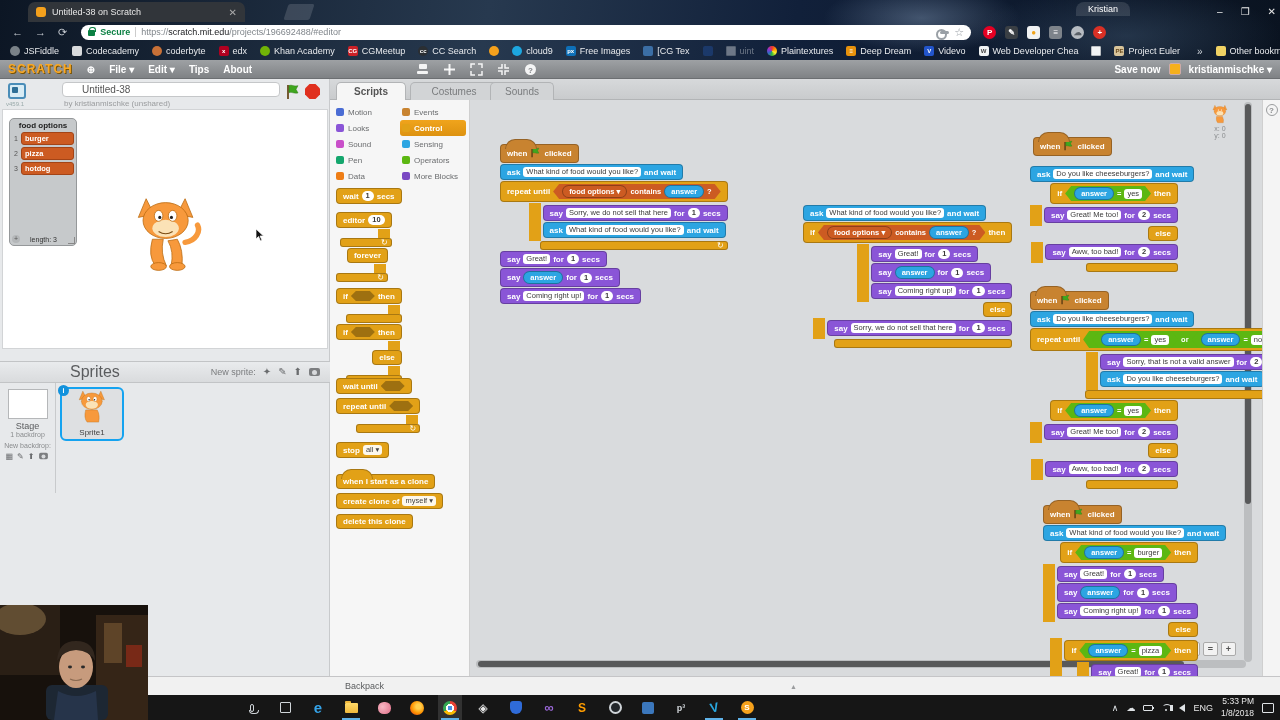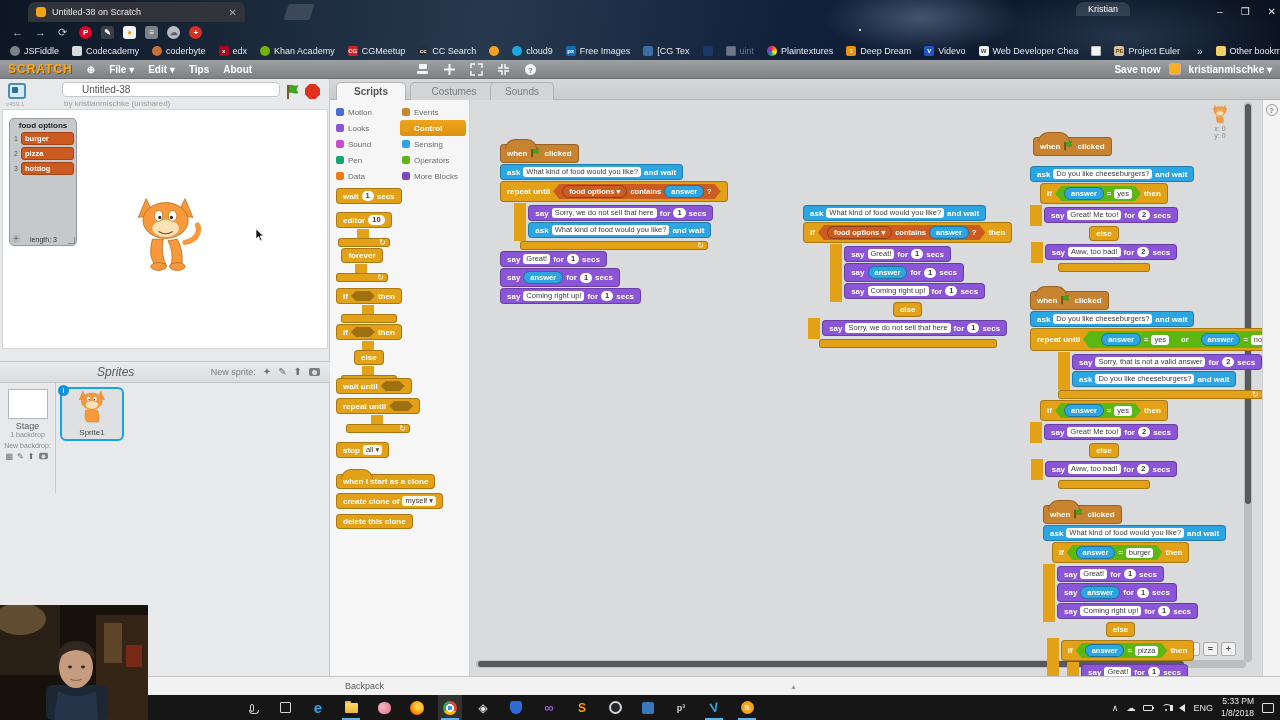--- a/index.html
+++ b/index.html
@@ -83,21 +83,21 @@
   .lcell{flex:1;background:#cc5b22;border:1px solid #a34417;border-radius:3px;color:#fff;font-size:7.5px;font-weight:bold;padding:1px 3px;}
   #listw .lfoot{margin-top:auto;display:flex;align-items:center;font-size:7px;color:#333;}
   #listw .lplus{width:8px;height:8px;border-radius:50%;background:#b4b7b9;color:#555;font-size:7px;line-height:8px;text-align:center;}
   #listw .llen{flex:1;text-align:center;}
   #listw .lresize{width:7px;height:7px;border-right:1px solid #888;border-bottom:1px solid #888;transform:translate(1px,1px);}
   #stagecat{position:absolute;left:126px;top:84px;width:74px;height:78px;}
   #cursor{position:absolute;left:252px;top:118px;}
   #coordbar{position:absolute;left:0;top:270px;width:330px;height:12px;font-size:8px;color:#8a8c8e;text-align:right;padding-right:18px;}
   
   #spriteshdr{position:absolute;left:0;top:282px;width:330px;height:22px;background:linear-gradient(#e9ebed,#d9dbdd);border-top:1px solid #c2c4c6;border-bottom:1px solid #c2c4c6;display:flex;align-items:center;}
-  #spriteshdr .t{font-size:12px;color:#5a5c5e;margin-left:97px;font-style:italic;}
+  #spriteshdr .t{font-size:16px;color:#5a5c5e;margin-left:70px;}
   #newsprite{margin-left:auto;display:flex;align-items:center;gap:7px;padding-right:10px;font-size:9px;color:#7a7c7e;}
   .mini-ic{color:#6a6c6e;font-size:10px;line-height:10px;}
   .camic{width:11px;height:8px;background:#7c7e80;border-radius:2px;position:relative;}
   .camic::before{content:"";position:absolute;left:3px;top:1.5px;width:5px;height:5px;border-radius:50%;background:#d8dadc;}
   #spritesbody{position:absolute;left:0;top:304px;width:330px;height:110px;}
   #stagecol{position:absolute;left:0;top:0;width:56px;height:110px;border-right:1px solid #c8cacc;font-size:7px;color:#8a8c8e;text-align:center;}
   #stagethumb{margin:6px auto 2px;width:40px;height:30px;background:#fff;border:1px solid #b5b7b9;}
   #stagecol .sl{font-size:9px;color:#5a5c5e;}
   #stagecol .icr{display:flex;justify-content:center;gap:4px;margin-top:3px;}
   #spritetile{position:absolute;left:60px;top:4px;width:64px;height:54px;border:2px solid #15a3f0;border-radius:6px;background:#dee0e2;display:flex;flex-direction:column;align-items:center;}
@@ -126,21 +126,21 @@
   #zoomctl{position:absolute;right:26px;bottom:20px;display:flex;gap:3px;}
   .zbtn{width:15px;height:14px;background:#f2f2f2;border:1px solid #aaa;border-radius:2px;font-size:9px;color:#555;display:flex;align-items:center;justify-content:center;font-weight:bold;}
   #gutter{position:absolute;left:1262px;top:100px;width:18px;height:576px;background:#f4f4f4;border-left:1px solid #cfcfcf;}
   #helpbtn{margin:4px auto;width:12px;height:12px;border:1px solid #9a9c9e;border-radius:50%;color:#8a8c8e;font-size:8px;text-align:center;line-height:12px;font-weight:bold;}
 
   
   .script{position:absolute;display:flex;flex-direction:column;align-items:flex-start;}
   .blk{display:flex;align-items:center;gap:3px;padding:2px 6px;border-radius:4px;border:1px solid rgba(0,0,0,.25);color:#fff;font-size:8px;font-weight:bold;white-space:nowrap;width:max-content;margin-bottom:1px;}
   .hat{border-radius:4px;position:relative;margin-top:6px;}
   .hat::before{content:"";position:absolute;top:-6px;left:4px;width:30px;height:9px;background:inherit;border:1px solid rgba(0,0,0,.25);border-bottom:none;border-radius:12px 12px 0 0;}
-  .cwrap{display:flex;flex-direction:column;align-items:center;}
+  .cwrap{display:flex;flex-direction:column;align-items:flex-end;}
   .cbody{border-left:12px solid #e2a117;padding:2px 0 2px 2px;display:flex;flex-direction:column;min-height:9px;align-items:flex-start;}
   .cap{height:9px;border-radius:3px;border:1px solid rgba(0,0,0,.25);display:flex;align-items:center;justify-content:flex-end;padding:0 3px;margin-bottom:1px;}
   .looparr{color:rgba(255,255,255,.95);font-size:8px;line-height:1;}
   .lbl{pointer-events:none;}
   .fld{background:#fff;color:#3a3a3a;border-radius:3px;padding:0 3px;font-size:7.5px;font-weight:normal;line-height:10px;}
   .fldnum{background:#fff;color:#3a3a3a;border-radius:7px;padding:0 4px;font-size:7.5px;font-weight:bold;line-height:10px;min-width:6px;text-align:center;}
   .rep{border-radius:9px;padding:1px 6px;font-size:7.5px;border:1px solid rgba(0,0,0,.3);}
   .hex{display:inline-flex;align-items:center;gap:3px;padding:1px 9px;clip-path:polygon(6px 0,calc(100% - 6px) 0,100% 50%,calc(100% - 6px) 100%,6px 100%,0 50%);font-size:7.5px;}
   .boolslot{width:24px;height:10px;background:rgba(0,0,0,.3);clip-path:polygon(5px 0,calc(100% - 5px) 0,100% 50%,calc(100% - 5px) 100%,5px 100%,0 50%);}
   .ddf{background:rgba(255,255,255,.92);color:#444;border-radius:3px;padding:0 3px;font-size:7.5px;line-height:10px;font-weight:normal;}
@@ -209,20 +209,28 @@
       <div id="winctl">
         <span>–</span>
         <span>❐</span>
         <span>✕</span>
       </div>
     </div>
     <div id="navbar">
       <span class="navic">←</span>
       <span class="navic">→</span>
       <span class="navic">⟳</span>
+      <div id="urlbox">
+        <span class="lock"></span>
+        <span class="secure">Secure</span>
+        <span class="urlsep"></span>
+        <span class="url"><span>https://</span><b>scratch.mit.edu</b><span>/projects/196692488/#editor</span></span>
+        <span class="keyic"></span>
+        <span class="staric">☆</span>
+      </div>
       <div id="extrow">
           <span class="ext" style="background: rgb(230, 0, 35); border-radius: 50%;">P</span>
           <span class="ext" style="background: rgb(58, 63, 68); border-radius: 3px;">✎</span>
           <span class="ext" style="background: rgb(241, 243, 244); color: rgb(240, 164, 28); border-radius: 3px;">●</span>
           <span class="ext" style="background: rgb(125, 131, 138); border-radius: 3px;">≡</span>
           <span class="ext" style="background: rgb(183, 188, 194); color: rgb(90, 96, 103); border-radius: 50%;">☁</span>
           <span class="ext" style="background: rgb(217, 48, 37); border-radius: 50%;">+</span>
         </div>
     </div>
     <div id="bookbar">

